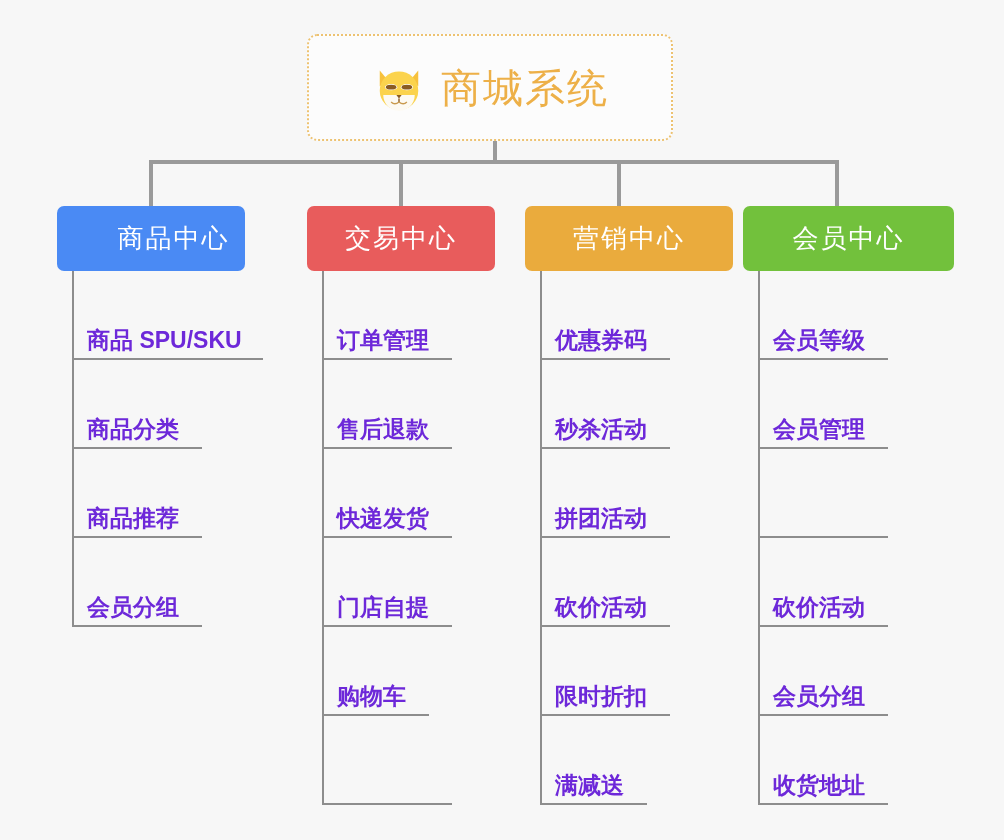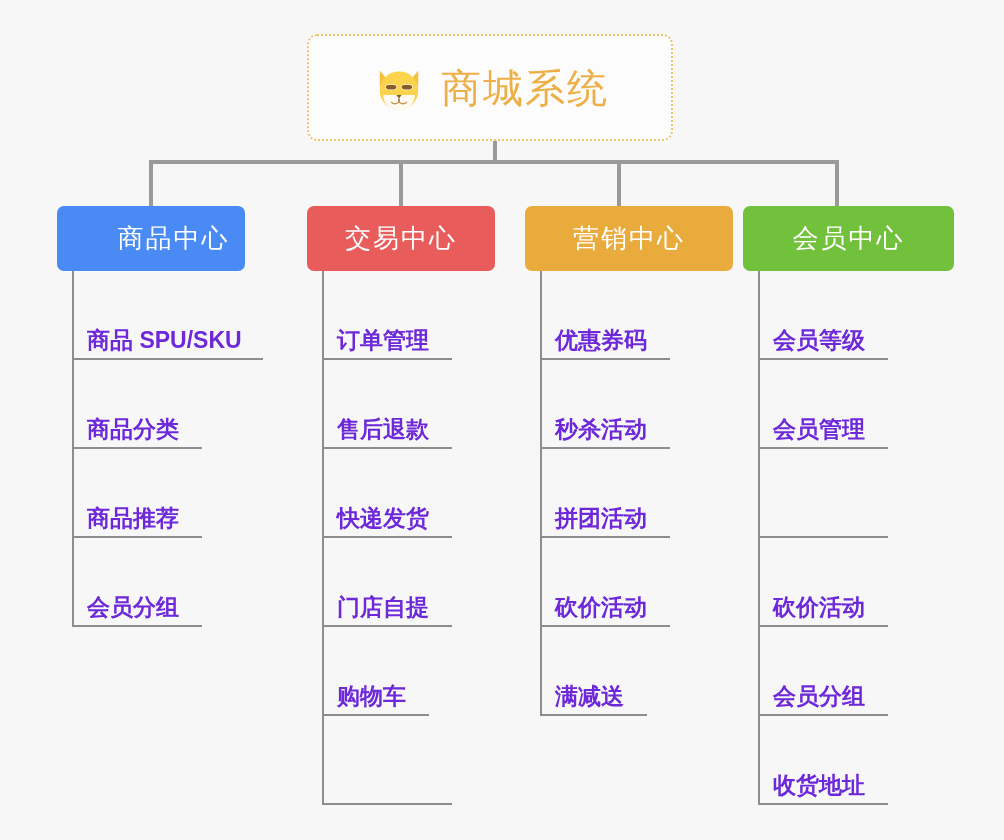--- a/index.html
+++ b/index.html
@@ -228,20 +228,24 @@
       </div>
       <div class="leaf-item">
         <span class="leaf-label">拼团活动</span>
         <span class="leaf-underline" style="background: rgb(141, 141, 141); width: 130px;"></span>
       </div>
       <div class="leaf-item">
         <span class="leaf-label">砍价活动</span>
         <span class="leaf-underline" style="background: rgb(141, 141, 141); width: 130px;"></span>
       </div>
       <div class="leaf-item">
+        <span class="leaf-label">限时折扣</span>
+        <span class="leaf-underline" style="background: rgb(141, 141, 141); width: 130px;"></span>
+      </div>
+      <div class="leaf-item">
         <span class="leaf-label">满减送</span>
         <span class="leaf-underline" style="background: rgb(141, 141, 141); width: 107px;"></span>
       </div>
     </div>
   </div>
 
   <div class="column c3">
     <div class="cat-header" style="background: rgb(114, 193, 60);">
       <span>会员中心</span>
     </div>

